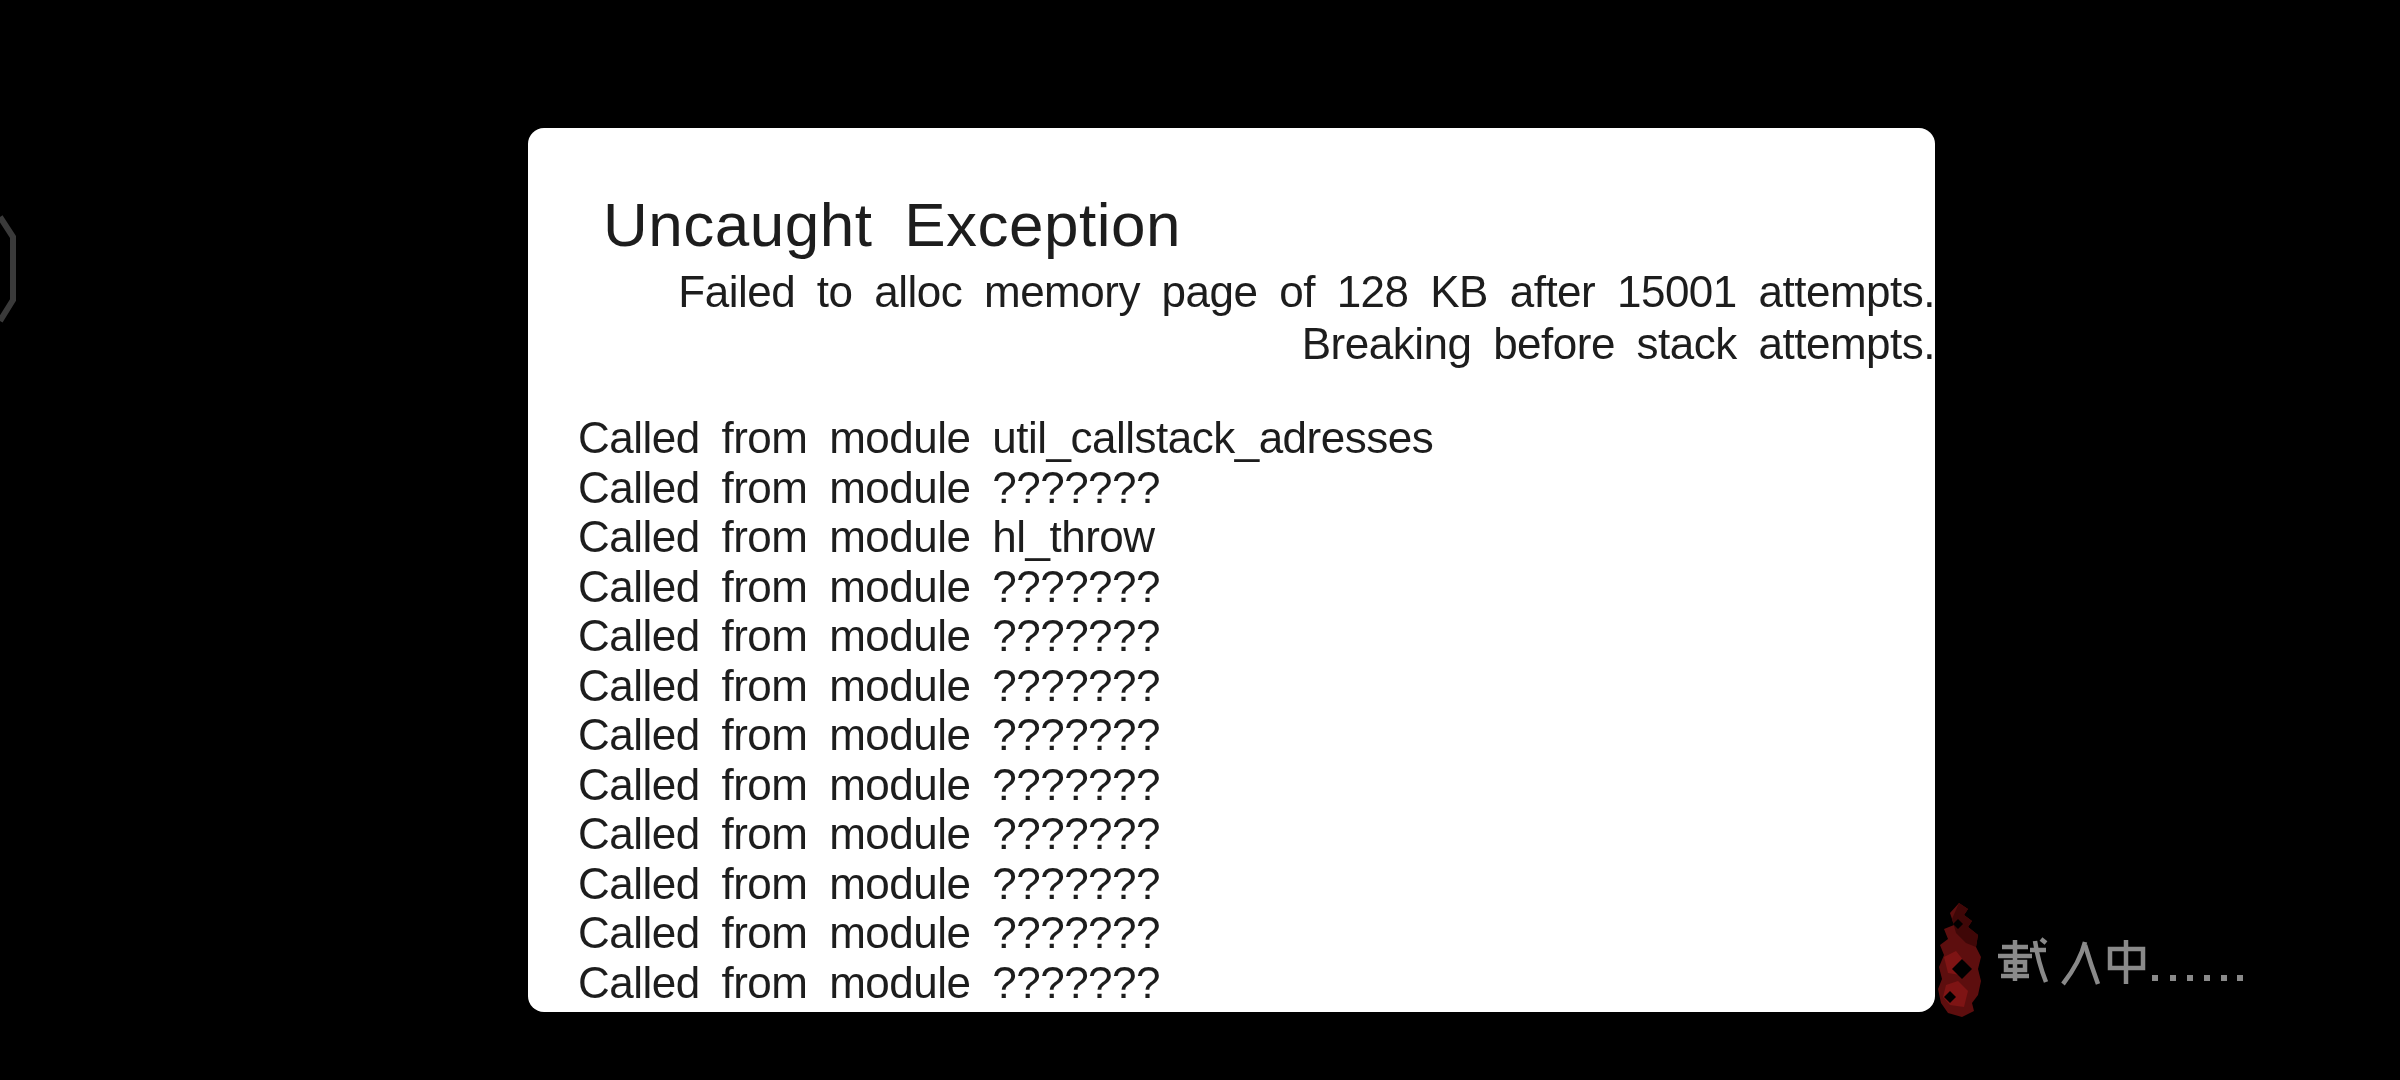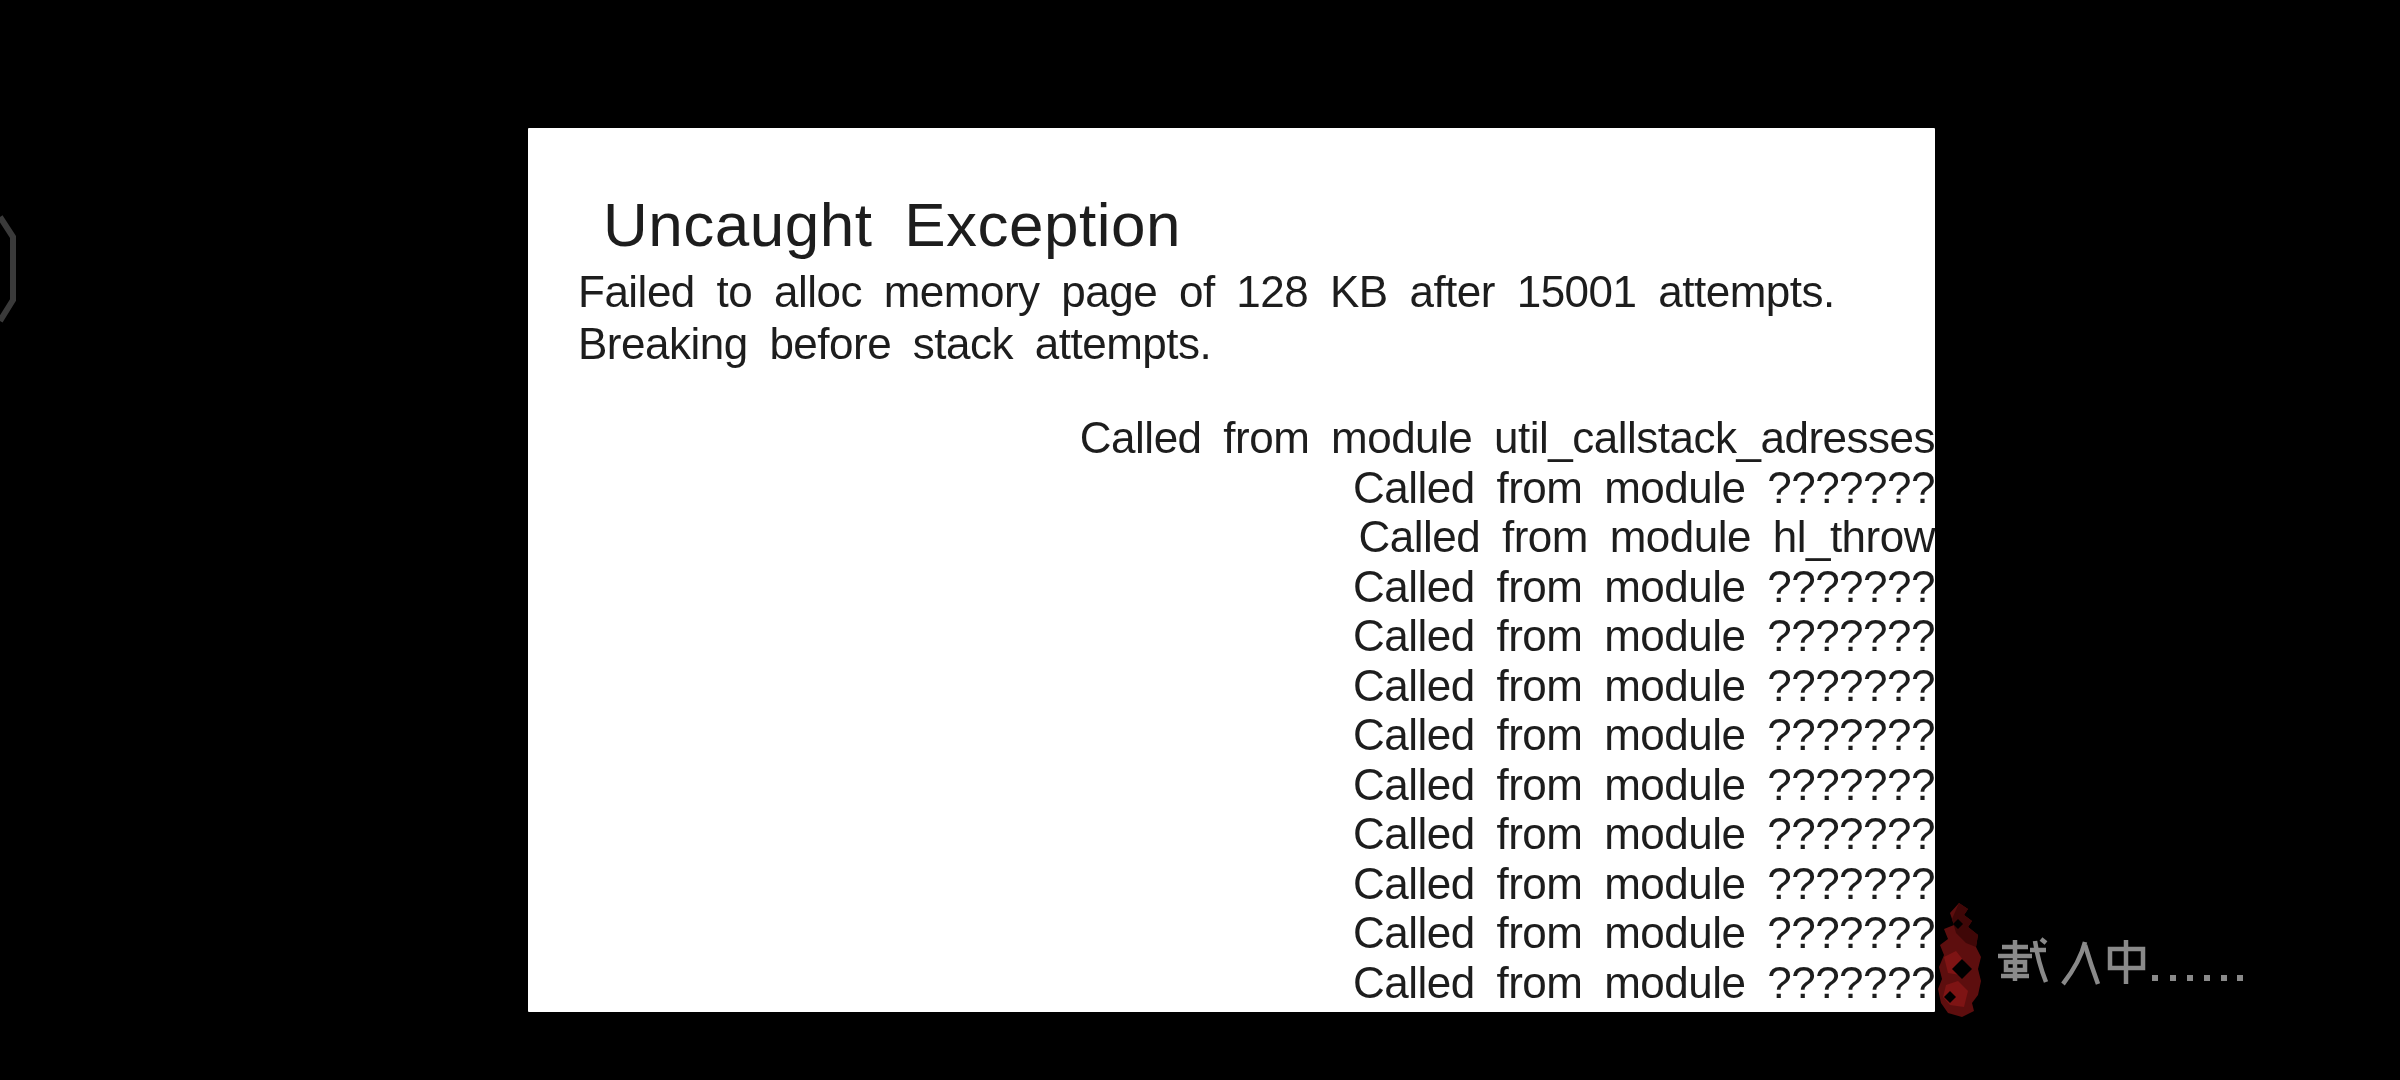--- a/index.html
+++ b/index.html
@@ -5,33 +5,33 @@
   html,body{margin:0;padding:0;background:#000;}
   .screen{
     position:relative;width:2400px;height:1080px;background:#000;overflow:hidden;
     font-family:"Liberation Sans","DejaVu Sans",sans-serif;
   }
   
   .edge-deco{position:absolute;left:0;top:214px;width:20px;height:112px;}
   
   .dialog{
     position:absolute;left:528px;top:128px;width:1407px;height:884px;
-    background:#ffffff;border-radius:1px;overflow:hidden;color:#1f1f1f;
+    background:#ffffff;border-radius:16px;overflow:hidden;color:#1f1f1f;
   }
   .dialog-title{
     position:absolute;left:75px;top:66px;
     font-size:62px;line-height:62px;letter-spacing:0.5px;word-spacing:14px;
     white-space:nowrap;color:#1d1d1d;
   }
   .dialog-message{
-    position:absolute;left:50px;right:0;top:138px;text-align:left;
+    position:absolute;left:50px;right:0;top:138px;text-align:right;
     font-size:44px;line-height:52px;letter-spacing:-0.5px;word-spacing:10px;color:#1d1d1d;
   }
   .dialog-stack{
-    position:absolute;left:50px;right:0;top:285px;text-align:right;
+    position:absolute;left:50px;right:0;top:285px;text-align:left;
     font-size:44px;line-height:49.5px;letter-spacing:-0.5px;word-spacing:10px;color:#1d1d1d;
   }
   .tline{white-space:nowrap;}
   
   .loading{position:absolute;left:1937px;top:897px;width:330px;height:130px;}
   .loading-blob{position:absolute;left:0;top:4px;width:46px;height:118px;}
   .loading-glyphs{position:absolute;left:59px;top:40px;width:258px;height:50px;}
   .sr-text{
     position:absolute;left:0;top:0;width:1px;height:1px;overflow:hidden;
     white-space:nowrap;color:transparent;

